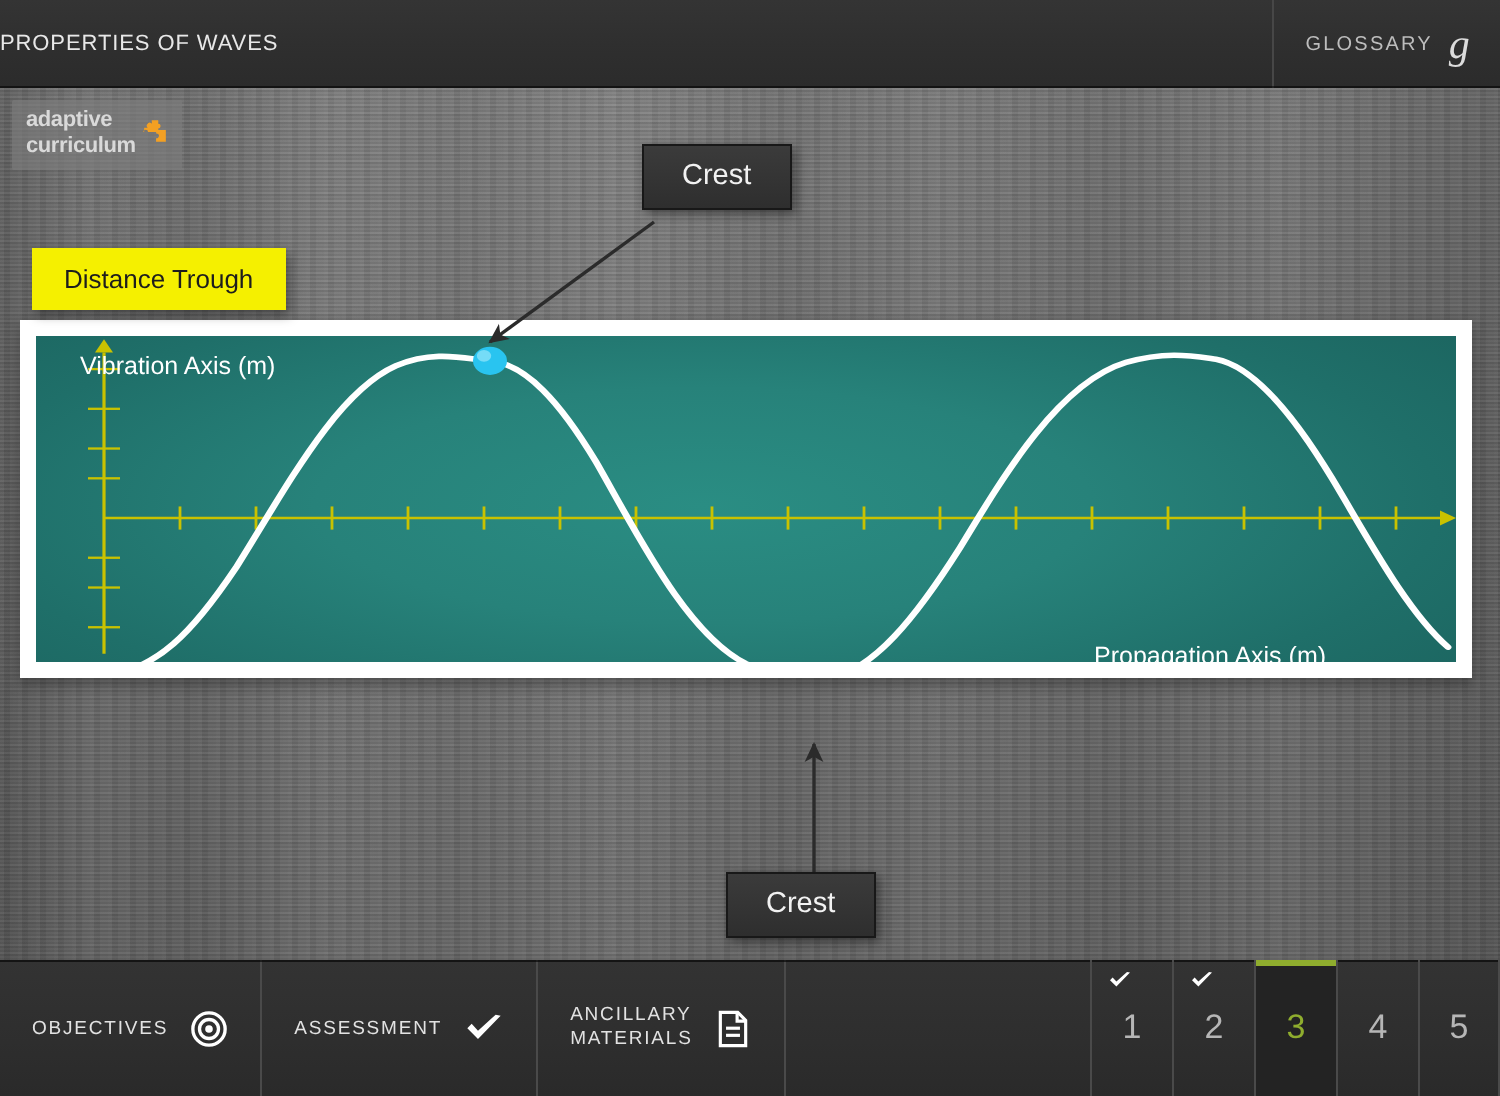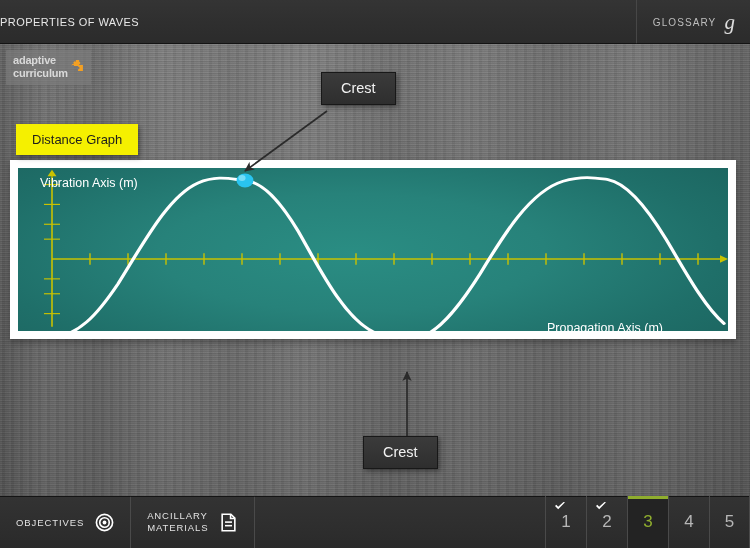--- a/index.html
+++ b/index.html
@@ -139,21 +139,21 @@
   }
   #crest-callout { left:321px; top:72px; }
   #trough-callout { left:363px; top:436px; }
   #leader-svg {
     position:absolute; left:0; top:0; width:750px; height:548px;
     z-index:15; pointer-events:none;
   }
 
   
   #footer {
-    position:absolute; left:0; bottom:0; width:750px; height:52px;
+    position:absolute; left:0; bottom:0; width:750px; height:68px;
     background:linear-gradient(to bottom,#333333 0%,#2e2e2e 60%,#2a2a2a 100%);
     display:flex; align-items:stretch; z-index:20;
   }
   #footer::before{
     content:""; position:absolute; left:0; top:0; width:100%; height:1px;
     background:rgba(0,0,0,0.6);
   }
   .foot-btn {
     display:flex; align-items:center; gap:11px;
     padding:0 16px;
@@ -212,21 +212,21 @@
     <span>curriculum</span>
   </div>
   <span>
     <svg class="puzzle-icon" viewBox="0 0 24 24" aria-hidden="true">
       <path fill="#f3a023" d="M9 2h6v3.2a2.2 2.2 0 1 1 0 4.4V13H5.6a2.2 2.2 0 1 0-4.4 0H2v-4h3.2A2.2 2.2 0 1 1 9 5.2V2z"></path>
       <path fill="#f3a023" d="M13 11h9v11h-9v-3.4a2.2 2.2 0 1 0 0-4.3V11z"></path>
     </svg>
   </span>
 </div>
 
-<div id="distance-tab">Distance Graph</div>
+<div id="distance-tab">Distance Trough</div>
 
 <div id="graph-frame">
   <div id="graph-panel">
 
     <svg id="graph-svg" viewBox="0 0 710 197" preserveAspectRatio="none">
 
       <line x1="34" y1="110" x2="702" y2="110" stroke="#c9c200" stroke-width="1.6"></line>
       <polygon points="702,105.5 710,110 702,114.5" fill="#c9c200"></polygon>
 
       <line x1="34" y1="192" x2="34" y2="10" stroke="#c9c200" stroke-width="1.6"></line>
@@ -307,20 +307,28 @@
     <span>OBJECTIVES</span>
     <span>
       <svg class="target-icon" viewBox="0 0 24 24" aria-hidden="true">
         <circle cx="12" cy="12" r="10.2" fill="none" stroke="#ffffff" stroke-width="2.1"></circle>
         <circle cx="12" cy="12" r="6" fill="none" stroke="#ffffff" stroke-width="2.1"></circle>
         <circle cx="12" cy="12" r="2.4" fill="#ffffff"></circle>
       </svg>
     </span>
   </div>
 
+  <div class="foot-btn">
+    <span>ASSESSMENT</span>
+    <span>
+      <svg class="check-icon" viewBox="0 0 24 18" aria-hidden="true">
+        <path d="M2 9.2 L8.4 15.6 L22 1.6 L19 1 L8.4 10.6 L4.6 6.4 Z" fill="#ffffff"></path>
+      </svg>
+    </span>
+  </div>
 
   <div class="foot-btn">
     <span class="two-line">
       <span>ANCILLARY</span>
       <span>MATERIALS</span>
     </span>
     <span>
       <svg class="doc-icon" viewBox="0 0 24 24" aria-hidden="true">
         <path d="M4 1.5 h11 l5 5 v16 h-16 z" fill="none" stroke="#ffffff" stroke-width="2"></path>
         <path d="M14.6 1.8 v5.2 h5.2" fill="none" stroke="#ffffff" stroke-width="2"></path>

